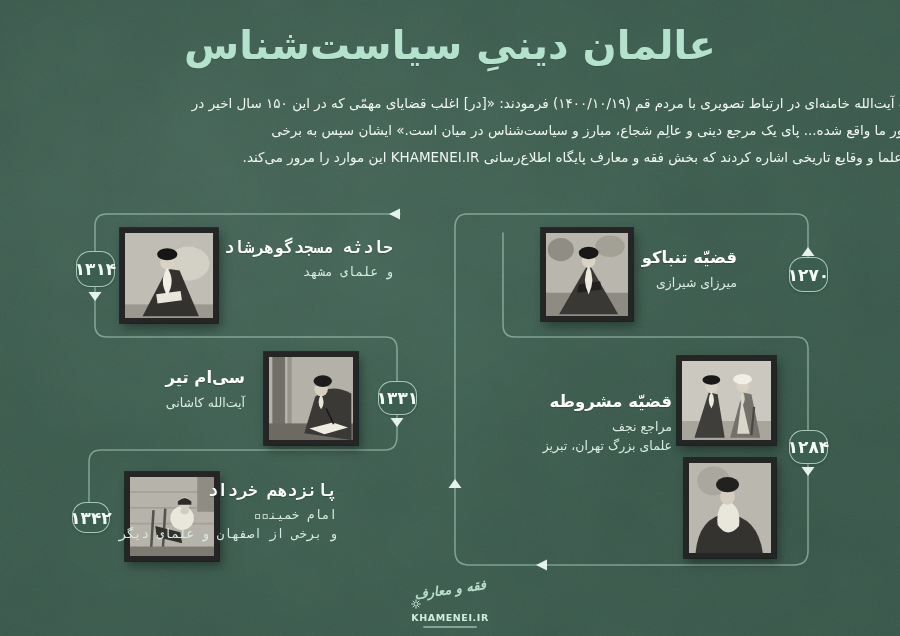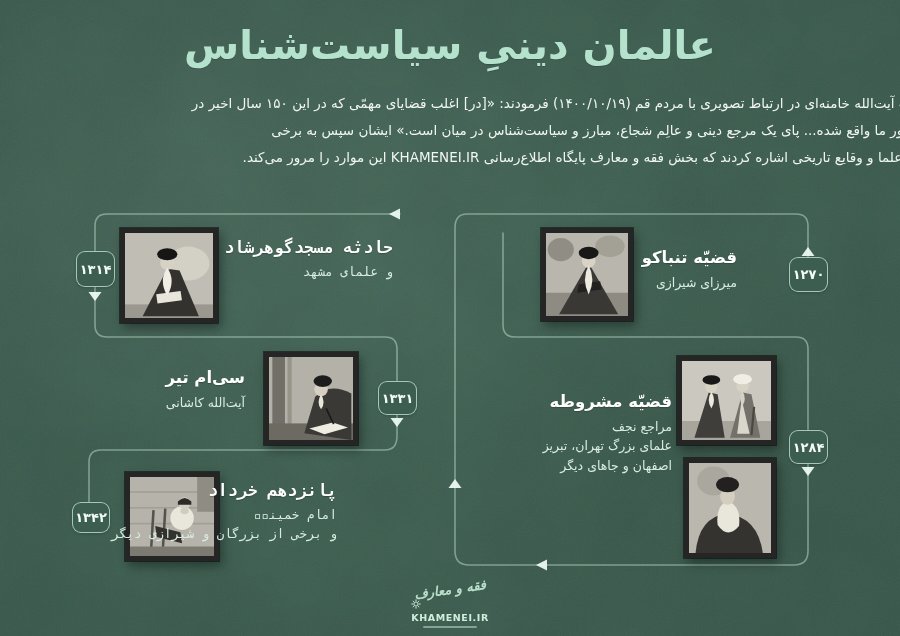--- a/index.html
+++ b/index.html
@@ -16,22 +16,22 @@
   .page-title{
     position:absolute;top:22px;left:0;width:100%;text-align:center;
     font-size:40px;font-weight:bold;color:#b4e2cd;direction:rtl;
     text-shadow:0 1px 0 rgba(0,0,0,0.15);
   }
   .intro{position:absolute;top:90px;left:6px;width:100%;text-align:right;direction:rtl;color:#f0f6f1;font-size:13.5px;padding-left:33px;}
   .intro-line{line-height:27px;white-space:nowrap;}
   .lines-svg{position:absolute;inset:0;}
   .year{
     position:absolute;display:flex;align-items:center;justify-content:center;
-    border:1.5px solid rgba(205,235,220,0.75);border-radius:9px;background:#3b5e50;
-    color:#f4fbf7;font-weight:bold;font-size:13px;direction:rtl;
+    border:1.5px solid rgba(205,235,220,0.75);border-radius:14px;background:#3b5e50;
+    color:#f4fbf7;font-weight:bold;font-size:17px;direction:rtl;
     box-shadow:0 1px 3px rgba(0,0,0,0.18);
   }
   .y1270{left:789px;top:257px;width:37px;height:33px;}
   .y1314{left:76px;top:251px;width:37px;height:34px;}
   .y1331{left:378px;top:381px;width:37px;height:32px;}
   .y1284{left:789px;top:430px;width:37px;height:32px;}
   .y1342{left:72px;top:502px;width:36px;height:29px;}
   .photo{
     position:absolute;border:5px solid #242524;background:#cfccc4;
     box-shadow:0 0 0 1px rgba(8,10,9,0.55), 3px 5px 10px rgba(0,0,0,0.38), inset 0 0 0 1px rgba(255,255,255,0.14);
@@ -197,37 +197,36 @@
 
   <div class="item-text it-tobacco">
     <div class="item-title">قضیّه تنباکو</div>
     <div class="item-sub">میرزای شیرازی</div>
   </div>
 
   <div class="item-text it-mashrooteh">
     <div class="item-title">قضیّه مشروطه</div>
     <div class="item-sub">مراجع نجف</div>
     <div class="item-sub">علمای بزرگ تهران، تبریز</div>
-    <div class="item-sub">اصفهان و جاهای دیگر</div>
   </div>
 
   <div class="item-text it-goharshad">
     <div class="item-title">حادثه مسجدگوهرشاد</div>
     <div class="item-sub">و علمای مشهد</div>
   </div>
 
   <div class="item-text it-sitir">
     <div class="item-title">سی‌ام تیر</div>
     <div class="item-sub">آیت‌الله کاشانی</div>
   </div>
 
   <div class="item-text it-khordad">
     <div class="item-title">پانزدهم خرداد</div>
     <div class="item-sub">امام خمینیؒ</div>
-    <div class="item-sub">و برخی از بزرگان و شیرازی دیگر</div>
+    <div class="item-sub">و برخی از اصفهان و علمای دیگر</div>
   </div>
 
   <div class="logo">
     <div class="logo-callig">فقه و معارف</div>
     <div class="logo-brand">
       <svg width="10" height="10" viewBox="0 0 10 10">
         <circle cx="5" cy="5" r="2.1" fill="none" stroke="#cfeede" stroke-width="1"></circle>
         <g stroke="#cfeede" stroke-width="1">
           <line x1="5" y1="0.4" x2="5" y2="2"></line>
             <line x1="5" y1="8" x2="5" y2="9.6"></line>

